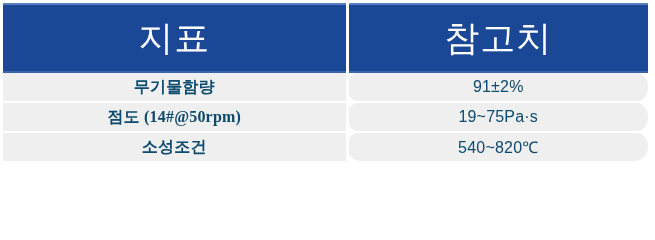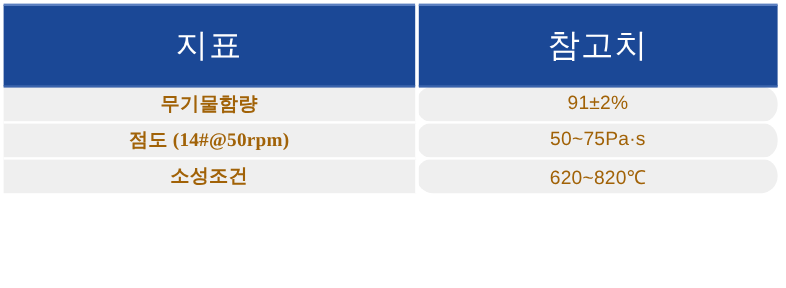--- a/index.html
+++ b/index.html
@@ -29,34 +29,34 @@
 
   .header-row th {
     background: #1b4896;
     color: #ffffff;
     height: 66px;
     padding: 0;
     margin: 0;
     text-align: center;
     vertical-align: middle;
     font-weight: 400;
-    font-size: 27px;
+    font-size: 35px;
     letter-spacing: 1px;
     border-top: 2px solid #5b7fc0;
     border-bottom: 2px solid #3a63ab;
     border-left: 0;
     border-right: 0;
   }
   .header-row th.th-metric {
     border-right: 3px solid #ffffff;
   }
 
   .data-row td {
     background: #efefef;
-    color: #a16207;
+    color: #0c4a6e;
     height: 28px;
     padding: 0;
     text-align: center;
     vertical-align: middle;
     border-bottom: 2px solid #ffffff;
     margin-left: 10px;
   }
   .data-row:last-child td {
     border-bottom: 0;
   }
@@ -89,20 +89,20 @@
       <th class="th-value">참고치</th>
     </tr>
   </thead>
   <tbody>
     <tr class="data-row">
       <td class="cell-metric">무기물함량</td>
       <td class="cell-value">91±2%</td>
     </tr>
     <tr class="data-row">
       <td class="cell-metric">점도  (14#@50rpm)</td>
-      <td class="cell-value">50~75Pa·s</td>
+      <td class="cell-value">19~75Pa·s</td>
     </tr>
     <tr class="data-row">
       <td class="cell-metric">소성조건</td>
-      <td class="cell-value">620~820℃</td>
+      <td class="cell-value">540~820℃</td>
     </tr>
   </tbody>
 </table>
 
 </body></html>

